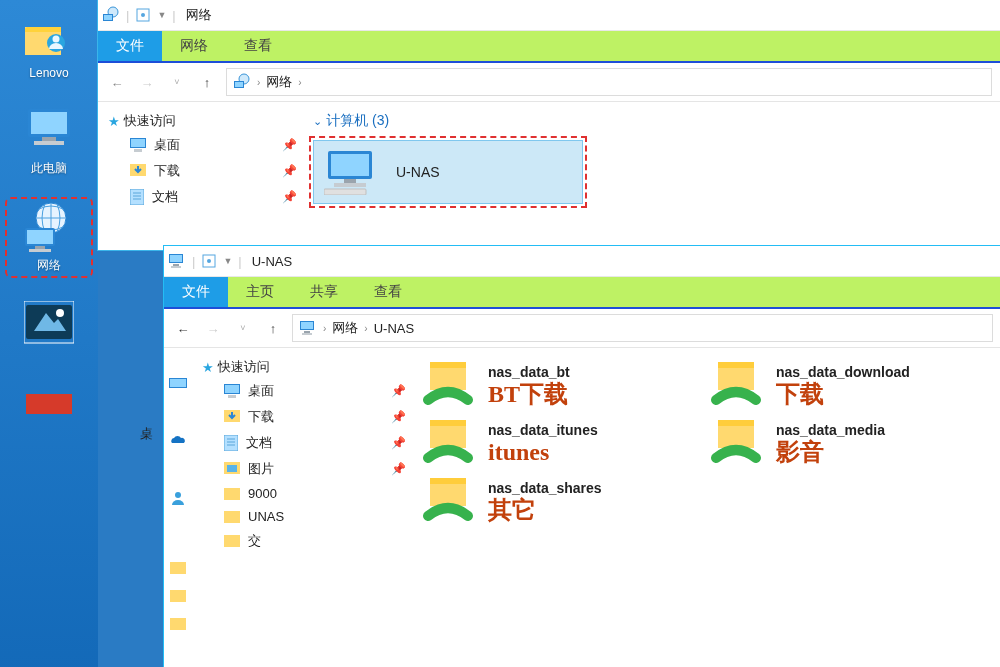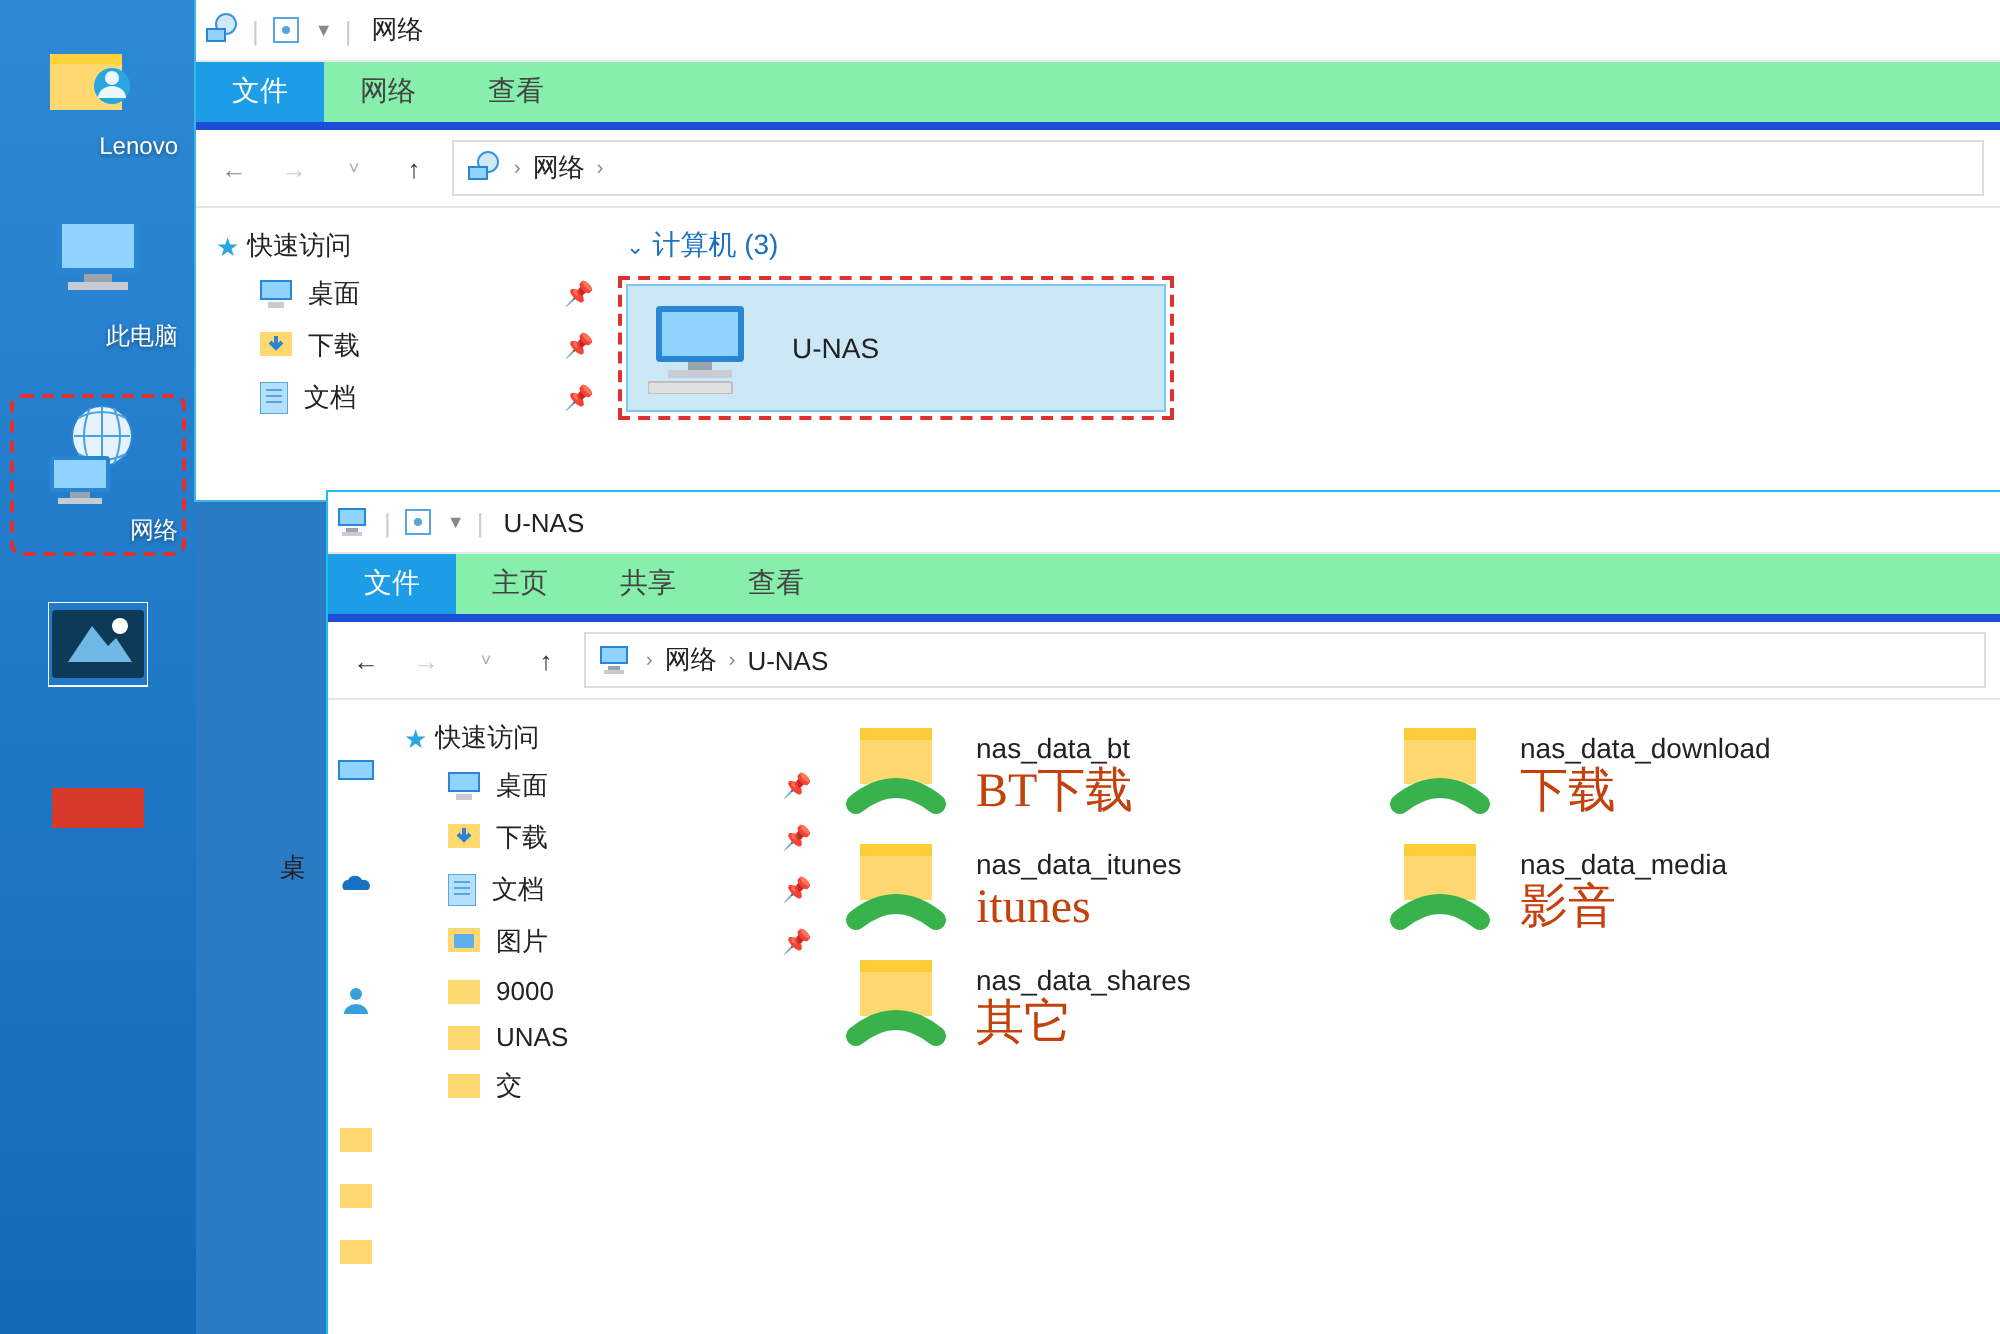--- a/index.html
+++ b/index.html
@@ -19,21 +19,21 @@
     left: 0; top: 0;
     width: 98px; height: 667px;
     background: linear-gradient(180deg, #2d89d6 0%, #1369b8 100%);
     display: flex;
     flex-direction: column;
     align-items: center;
     padding-top: 10px;
   }
   .desktop-item {
     width: 80px;
-    text-align: right;
+    text-align: center;
     color: #fff;
     font-size: 12px;
     margin-bottom: 24px;
     position: relative;
   }
   .desktop-item .icon-box {
     width: 52px; height: 52px;
     margin: 0 auto 4px auto;
     display: flex; align-items: center; justify-content: center;
   }
@@ -58,24 +58,24 @@
     display: flex;
     align-items: center;
     padding: 0 4px;
     border-bottom: 1px solid #e8e8e8;
   }
   .titlebar .qat { display: flex; align-items: center; gap: 6px; }
   .titlebar .title { margin-left: 10px; font-size: 13px; }
 
   .ribbon-tabs {
     height: 30px;
-    background: #86efac;
+    background: #bef264;
     display: flex;
     align-items: stretch;
-    border-bottom: 4px solid #1d4ed8;
+    border-bottom: 2px solid #1d4ed8;
   }
   .ribbon-tabs .tab {
     padding: 0 18px;
     display: flex; align-items: center;
     font-size: 14px;
     color: #444;
   }
   .ribbon-tabs .tab.file {
     background: #1e9de7;
     color: #fff;
@@ -130,22 +130,23 @@
     display: flex; align-items: center;
     padding: 0 10px;
     gap: 16px;
     outline: 2px dashed #e03030;
     outline-offset: 2px;
   }
   .tile-computer .mon {}
   .tile-computer .tname { font-size: 14px; color:#222;}
   .shares-grid {
     display: flex; flex-wrap: wrap;
-    gap: 8px 32px;
+    gap: 8px 48px;
     padding-top: 6px;
+    font-weight: bold;
   }
   .share-item {
     width: 240px;
     display: flex; align-items: center;
     gap: 12px;
     position: relative;
   }
   .share-item .txts { display:flex; flex-direction:column; }
   .share-item .name { font-size: 14px; color:#222; }
   .share-item .ann { color: #c2410c; font-family: "KaiTi","STKaiti",serif; font-size: 24px; line-height:1; margin-top:2px;}

